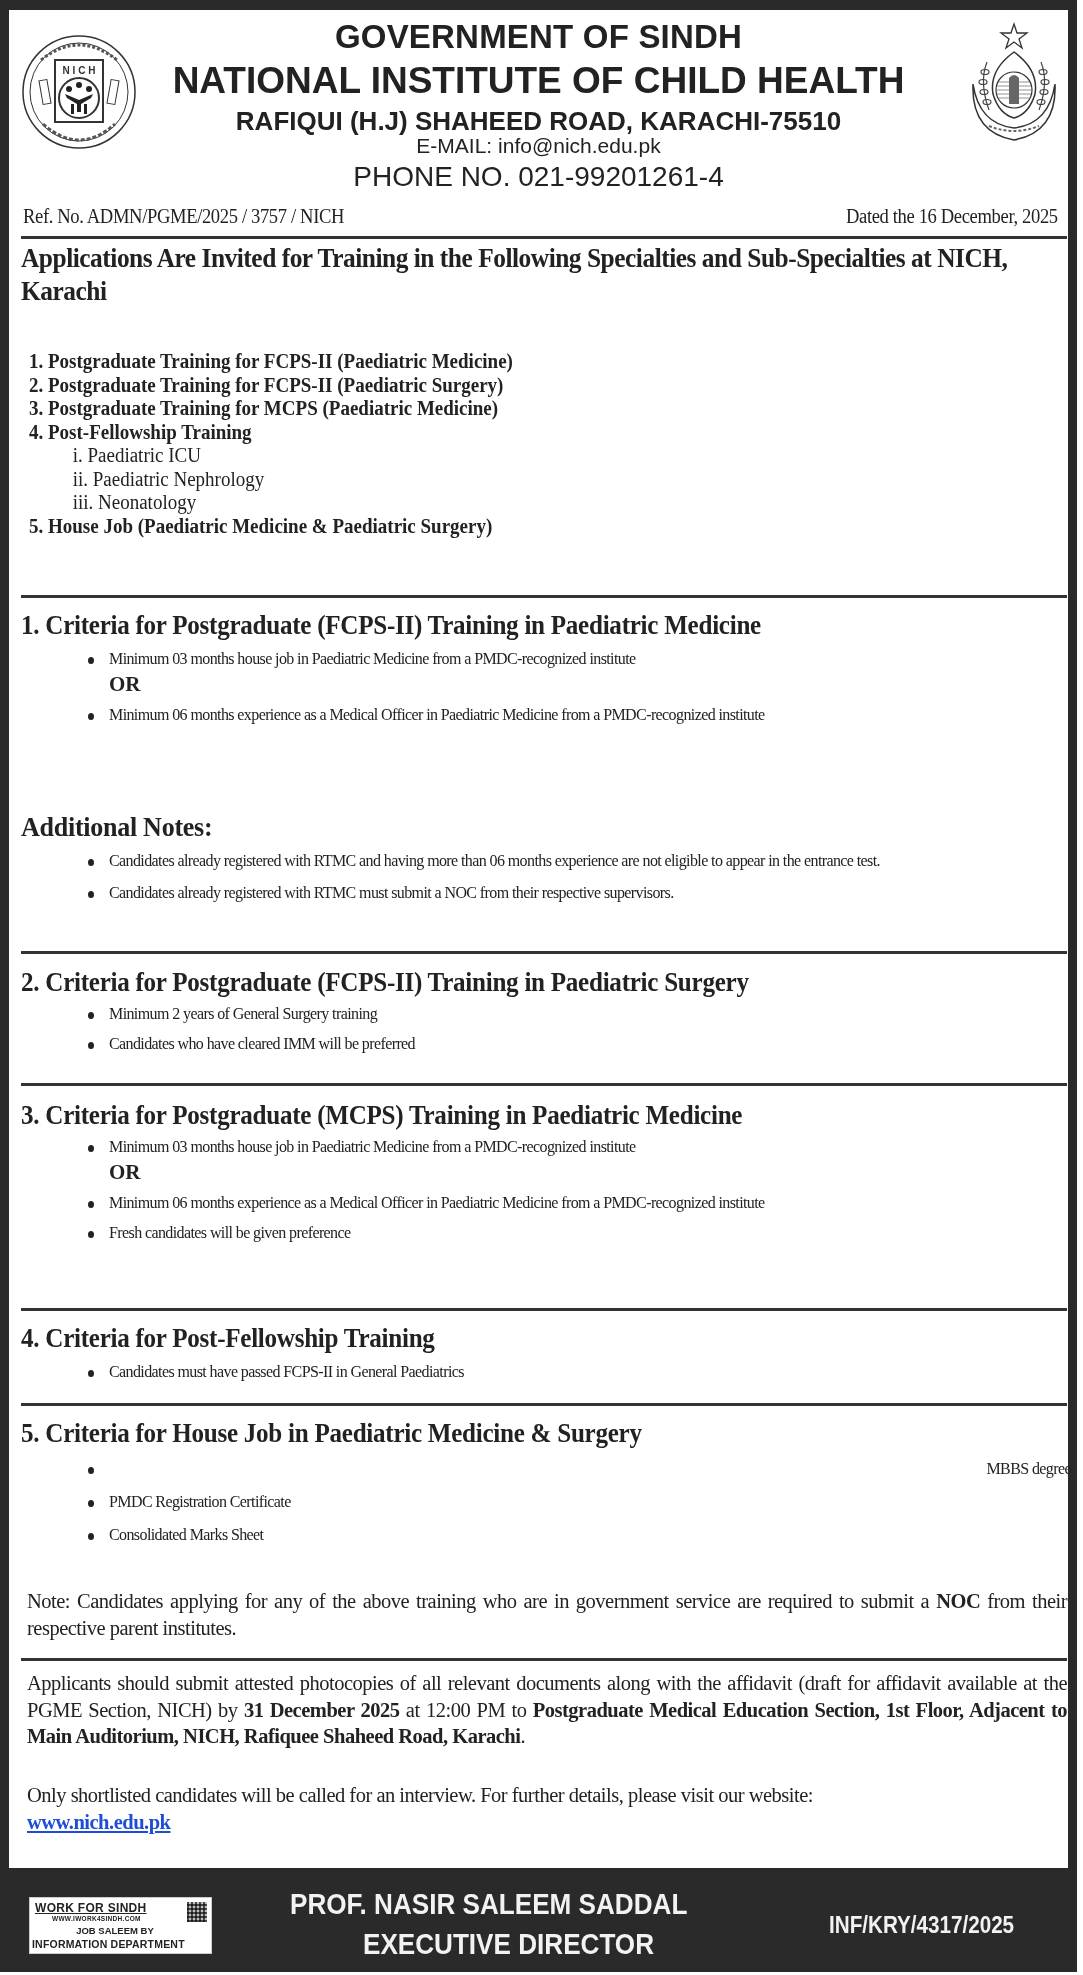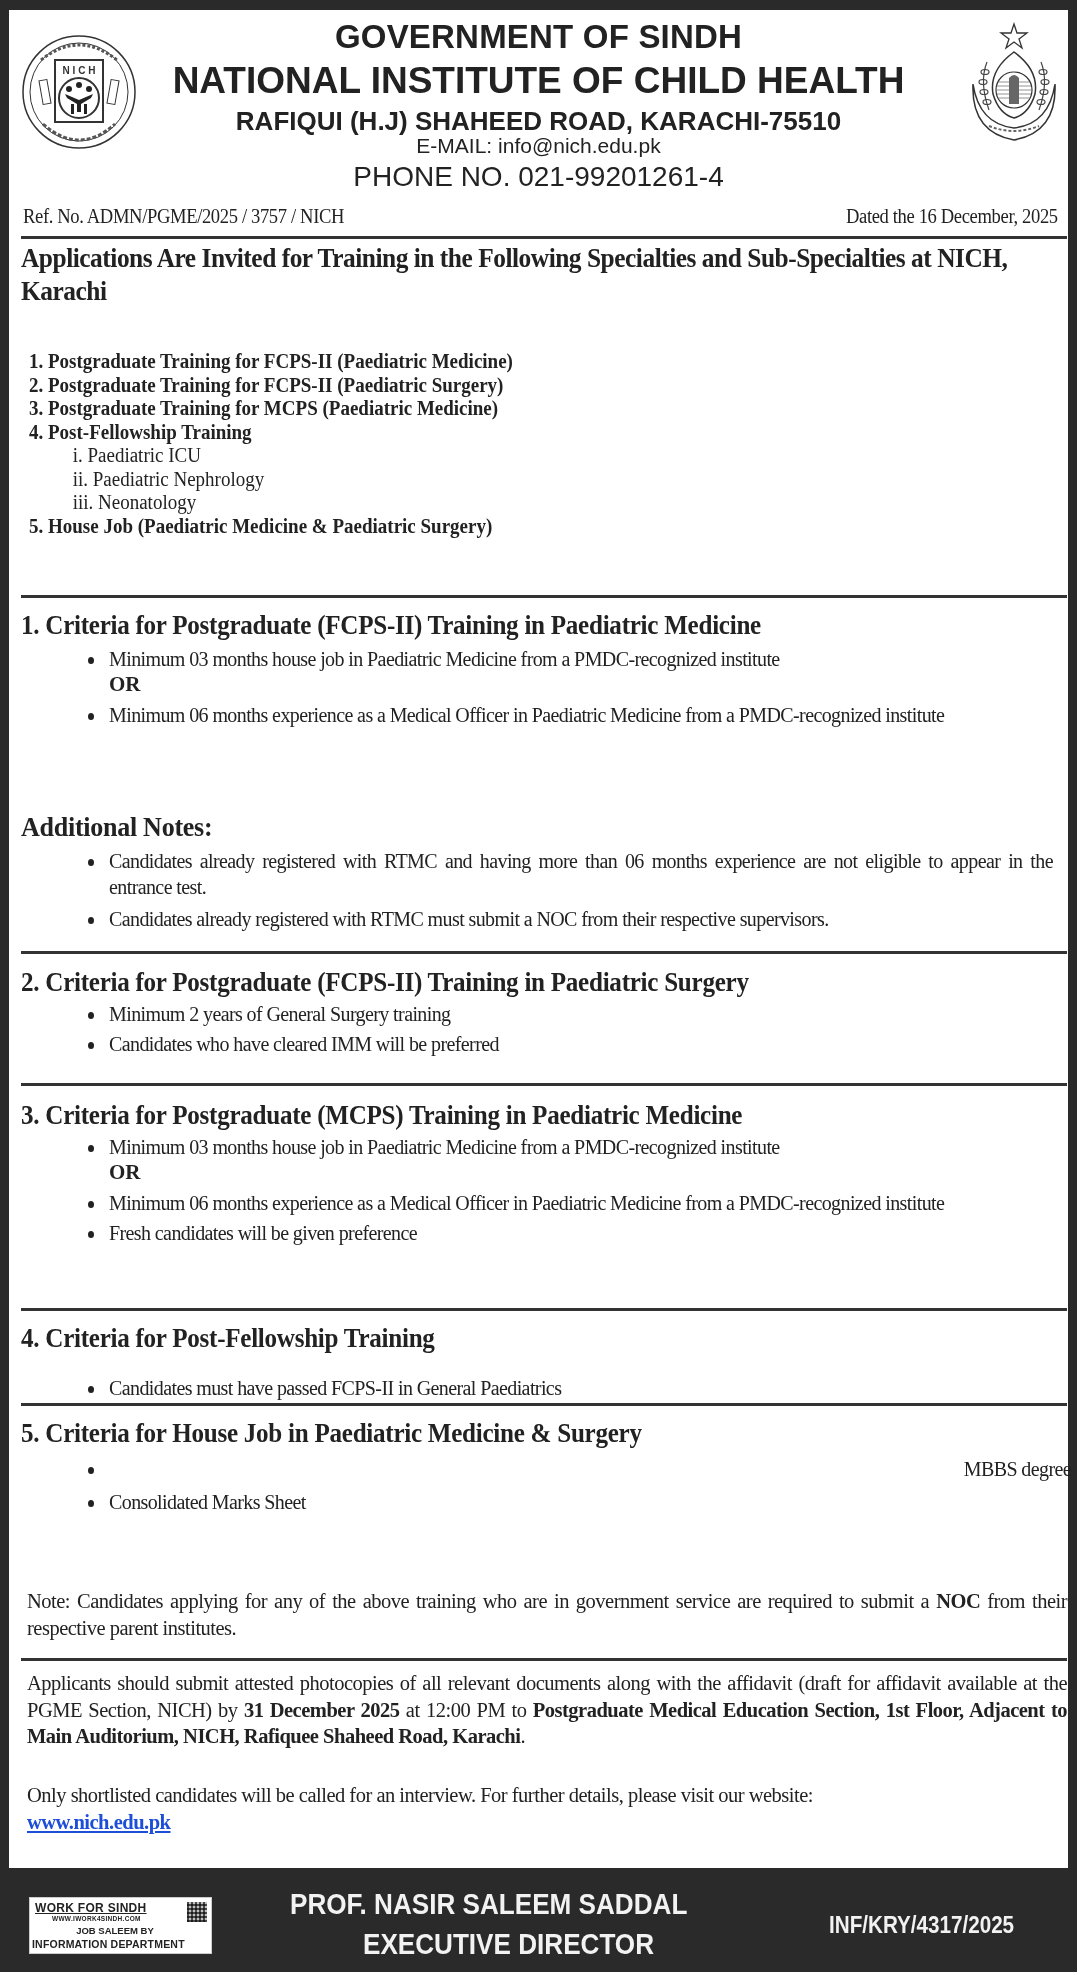--- a/index.html
+++ b/index.html
@@ -31,21 +31,21 @@
   .rule { position: absolute; left: 12px; width: 1046px; height: 3px; background: #333; }
 
   .title { position: absolute; left: 12px; top: 232px; width: 1050px; font-size: 27px; font-weight: bold; line-height: 33px; color: #222; letter-spacing: -0.5px; transform: scaleX(0.94); transform-origin: left; white-space: normal; }
 
   .spec-list { position: absolute; left: 20px; top: 340px; font-size: 20px; line-height: 23.5px; color: #222; transform: scaleX(0.95); transform-origin: left; }
   .spec-item { font-weight: bold; white-space: nowrap; }
   .spec-sub { font-weight: normal; padding-left: 46px; white-space: nowrap; }
 
   .sec { position: absolute; left: 12px; width: 1050px; }
   .sec-h { font-size: 27px; font-weight: bold; color: #222; white-space: nowrap; transform: scaleX(0.93); transform-origin: left; letter-spacing: -0.3px; line-height: 34px; }
-  .bullet { position: relative; padding-left: 88px; font-size: 20px; line-height: 26px; color: #222; transform-origin: left; text-decoration: underline; }
+  .bullet { position: relative; padding-left: 88px; font-size: 16px; line-height: 26px; color: #222; transform-origin: left; text-decoration: underline; }
   .bullet .dot { position: absolute; left: 67px; top: 11px; width: 6px; height: 7px; border-radius: 50%; background: #222; }
   .bullet .txt { display: inline-block; letter-spacing: -0.6px; }
   .or { padding-left: 88px; font-size: 21px; font-weight: bold; line-height: 24px; color: #222; }
 
   .para { position: absolute; left: 18px; width: 1040px; font-size: 20.5px; line-height: 26.5px; color: #222; text-align: justify; letter-spacing: -0.5px; }
   .para b { font-weight: bold; }
   .link { text-decoration: underline; color: #1d4ed8; font-weight: bold; }
 
   
   .badge { position: absolute; left: 29px; top: 1897px; width: 183px; height: 57px; background: #fff; border: 1px solid #ccc; box-sizing: border-box; }
@@ -161,27 +161,28 @@
       <div class="sec-h">3. Criteria for Postgraduate (MCPS) Training in Paediatric Medicine</div>
       <div class="bullet" style="margin-top:2px;"><span class="dot"></span><span class="txt">Minimum 03 months house job in Paediatric Medicine from a PMDC-recognized institute</span></div>
       <div class="or">OR</div>
       <div class="bullet" style="margin-top:6px;padding-right:18px;text-align:justify;"><span class="dot"></span><span class="txt">Minimum 06 months experience as a Medical Officer in Paediatric Medicine from a PMDC-recognized institute</span></div>
       <div class="bullet" style="margin-top:4px;"><span class="dot"></span><span class="txt">Fresh candidates will be given preference</span></div>
     </div>
     <div class="rule" style="top:1298px;"></div>
 
     <div class="sec serif" style="top:1311px;">
       <div class="sec-h">4. Criteria for Post-Fellowship Training</div>
-      <div class="bullet" style="margin-top:20px;"><span class="dot"></span><span class="txt">Candidates must have passed FCPS-II in General Paediatrics</span></div>
+      <div class="bullet" style="margin-top:4px;"><span class="dot"></span><span class="txt">Candidates must have passed FCPS-II in General Paediatrics</span></div>
     </div>
     <div class="rule" style="top:1393px;"></div>
 
     <div class="sec serif" style="top:1406px;">
       <div class="sec-h">5. Criteria for House Job in Paediatric Medicine &amp; Surgery</div>
       <div class="bullet" style="margin-top:6px;text-align:right;"><span class="dot"></span><span class="txt">MBBS degree</span></div>
+      <div class="bullet" style="margin-top:7px;"><span class="dot"></span><span class="txt">PMDC Registration Certificate</span></div>
       <div class="bullet" style="margin-top:7px;"><span class="dot"></span><span class="txt">Consolidated Marks Sheet</span></div>
     </div>
 
     <div class="para serif" style="top:1578px;"><span>Note: Candidates applying for any of the above training who are in government service are required to submit a </span><b>NOC</b><span> from their respective parent institutes.</span></div>
     <div class="rule" style="top:1648px;"></div>
 
     <div class="para serif" style="top:1660px;"><span>Applicants should submit attested photocopies of all relevant documents along with the affidavit (draft for affidavit available at the PGME Section, NICH) by </span><b>31 December 2025</b><span> at 12:00 PM to </span><b>Postgraduate Medical Education Section, 1st Floor, Adjacent to Main Auditorium, NICH, Rafiquee Shaheed Road, Karachi</b><span>.</span></div>
 
     <div class="para serif" style="top:1772px;"><span>Only shortlisted candidates will be called for an interview. For further details, please visit our website:</span><br><a class="link">www.nich.edu.pk</a></div>
   </div>

